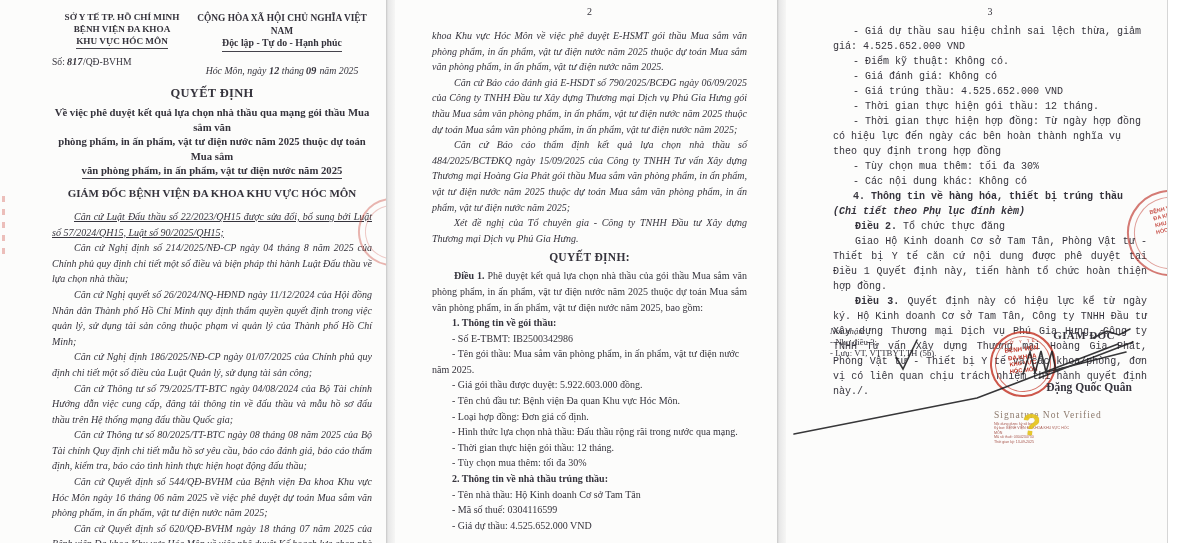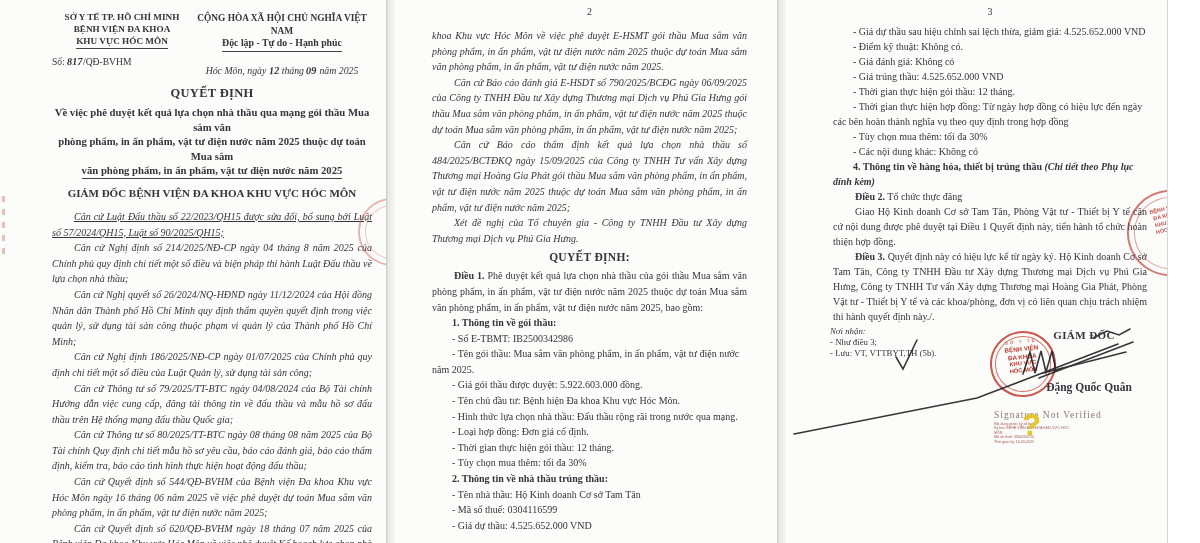--- a/index.html
+++ b/index.html
@@ -9,21 +9,21 @@
   }
   .canvas{display:flex;width:1200px;height:543px;overflow:hidden;}
   .page{position:relative;flex:none;height:543px;background:#fcfcfb;box-sizing:border-box;overflow:hidden;}
   .page1{width:386px;padding:12px 14px 0 52px;}
   .page2{width:382px;padding:6px 30px 0 37px;}
   .page3{width:381px;padding:6px 20px 0 47px;}
   .gap{flex:none;width:9px;height:543px;background:linear-gradient(to right,#c6c6c6 0,#e7e7e7 2px,#f6f6f5 100%);}
   .right-margin{flex:none;width:33px;height:543px;background:#ffffff;border-left:1px solid #d6d6d6;box-sizing:border-box;}
 
   p{margin:0;font-size:10px;line-height:15.6px;text-align:justify;}
-  .page3 p{line-height:15px;}
+  .page3 p{line-height:15px;font-family:Liberation Mono, monospace;}
   .i{font-style:italic;}
   .b{font-weight:bold;}
   .ind{text-indent:22px;}
   .item{text-indent:20px;text-align:left;}
 
   
   .hdr{display:flex;}
   .hdr-left{width:140px;text-align:center;font-size:9.2px;line-height:11.8px;font-weight:bold;}
   .hdr-right{flex:1;text-align:center;font-size:9.4px;line-height:12.5px;font-weight:bold;}
   .u-short{display:inline-block;border-bottom:1px solid #45434c;padding-bottom:1px;}
@@ -137,23 +137,23 @@
     <p class="ind i">Xét đề nghị của Tổ chuyên gia - Công ty TNHH Đầu tư Xây dựng Thương mại Dịch vụ Phú Gia Hưng.</p>
 
     <div class="decision-head">QUYẾT ĐỊNH:</div>
 
     <p class="ind"><span class="b">Điều 1.</span><span> Phê duyệt kết quả lựa chọn nhà thầu của gói thầu Mua sắm văn phòng phẩm, in ấn phẩm, vật tư điện nước năm 2025 thuộc dự toán Mua sắm văn phòng phẩm, in ấn phẩm, vật tư điện nước năm 2025, bao gồm:</span></p>
 
     <p class="item b">1. Thông tin về gói thầu:</p>
     <p class="item">- Số E-TBMT: IB2500342986</p>
     <p class="item">- Tên gói thầu: Mua sắm văn phòng phẩm, in ấn phẩm, vật tư điện nước năm 2025.</p>
     <p class="item">- Giá gói thầu được duyệt: 5.922.603.000 đồng.</p>
-    <p class="item">- Tên chủ đầu tư: Bệnh hiện Đa khoa Khu vực Hóc Môn.</p>
+    <p class="item">- Tên chủ đầu tư: Bệnh viện Đa quan Khu vực Hóc Môn.</p>
+    <p class="item">- Loại hợp đồng: Đơn giá cố định.</p>
     <p class="item">- Hình thức lựa chọn nhà thầu: Đấu thầu rộng rãi trong nước qua mạng.</p>
-    <p class="item">- Loại hợp đồng: Đơn giá cố định.</p>
     <p class="item">- Thời gian thực hiện gói thầu: 12 tháng.</p>
     <p class="item">- Tùy chọn mua thêm: tối đa 30%</p>
 
     <p class="item b">2. Thông tin về nhà thầu trúng thầu:</p>
     <p class="item">- Tên nhà thầu: Hộ Kinh doanh Cơ sở Tam Tân</p>
     <p class="item">- Mã số thuế: 0304116599</p>
     <p class="item">- Giá dự thầu: 4.525.652.000 VND</p>
   </div>
 
   <div class="gap"></div>

